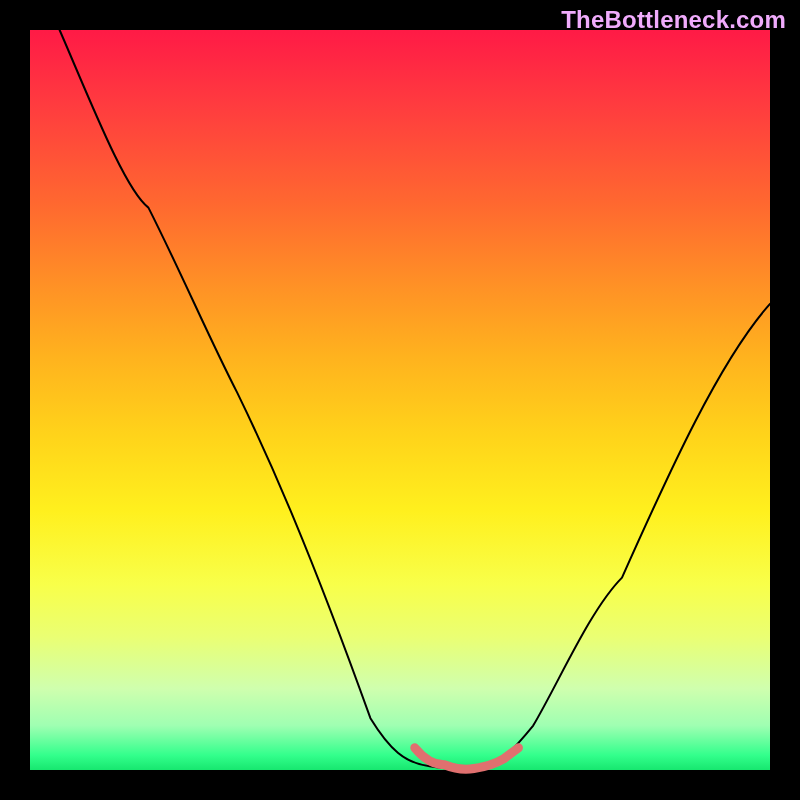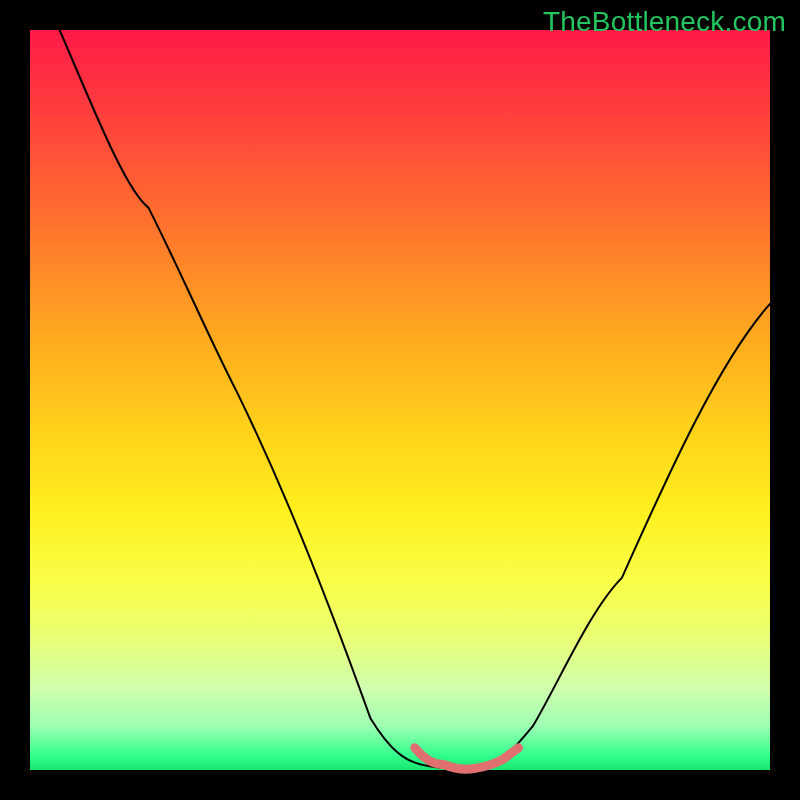--- a/index.html
+++ b/index.html
@@ -14,23 +14,23 @@
   .frame {
     position: relative;
     width: 800px;
     height: 800px;
     background: #000;
   }
   .watermark {
     position: absolute;
     top: 6px;
     right: 14px;
-    color: #22c55e;
-    font-size: 28px;
-    font-weight: 400;
+    color: #f0abfc;
+    font-size: 24px;
+    font-weight: 700;
     letter-spacing: 0.2px;
     z-index: 10;
   }
   .plot-area {
     position: absolute;
     left: 30px;
     top: 30px;
     width: 740px;
     height: 740px;
     background: linear-gradient(to bottom,

